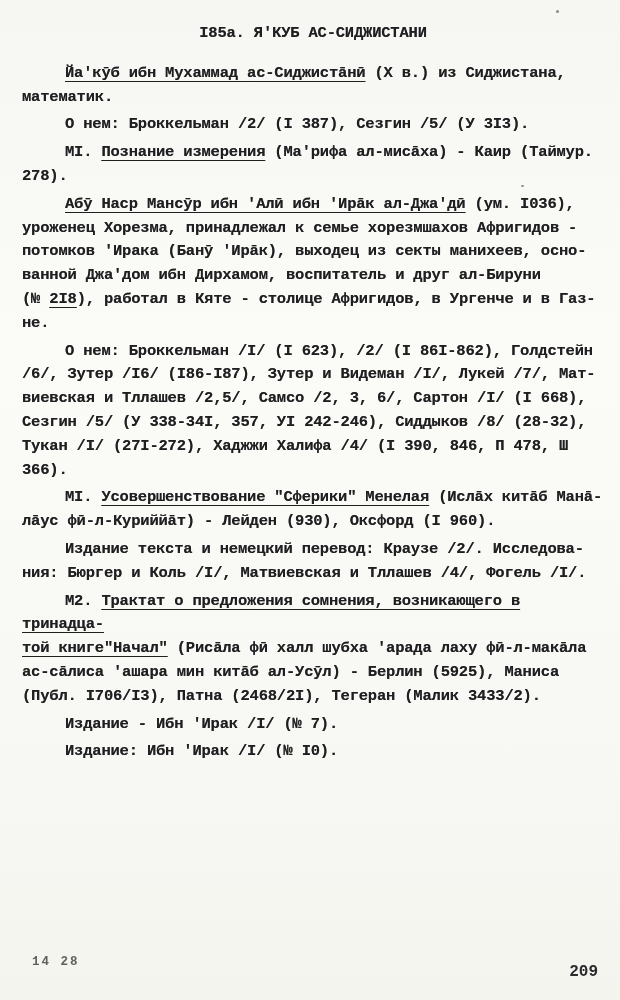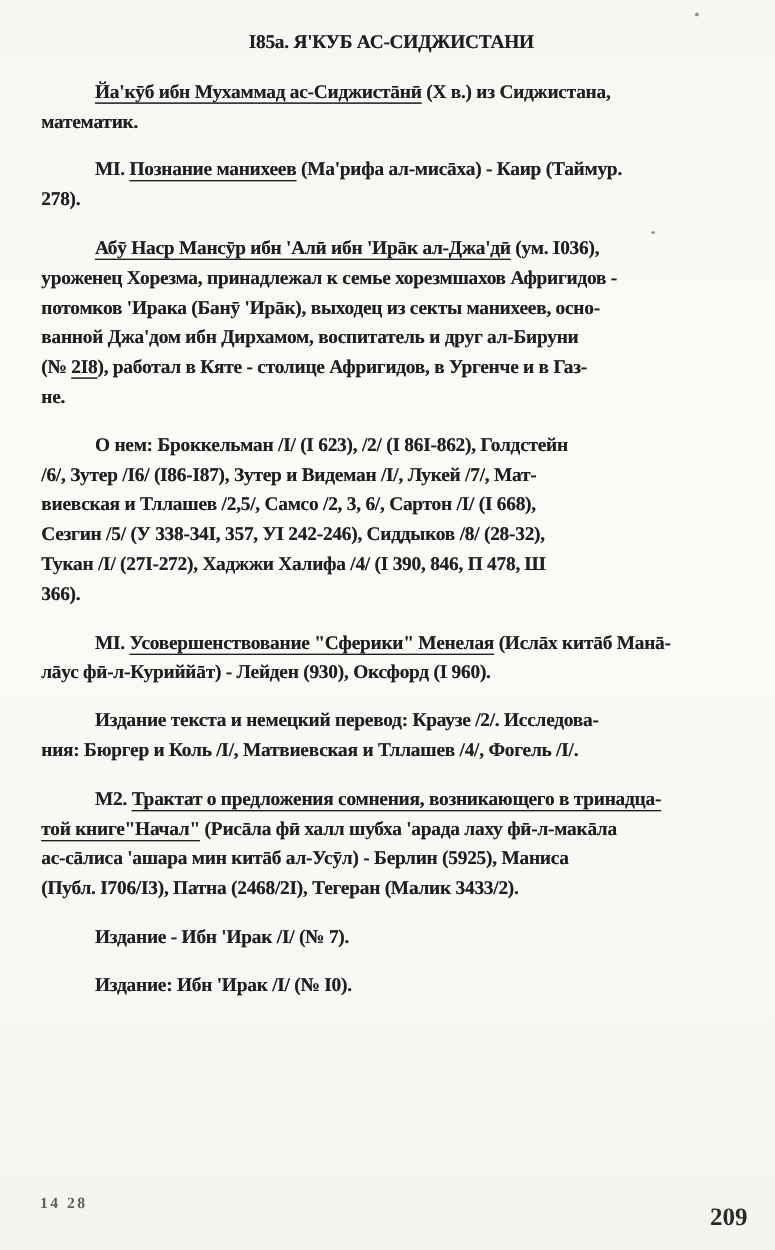--- a/index.html
+++ b/index.html
@@ -7,37 +7,37 @@
     padding: 0;
     background: #e8e8e6;
   }
   .page {
     position: relative;
     width: 620px;
     height: 1000px;
     margin: 0 auto;
     background: linear-gradient(180deg, #f6f6f2 0%, #fbfbf7 35%, #f7f7f3 80%, #f4f4ef 100%);
     overflow: hidden;
-    font-family: Liberation Serif, serif;
+    font-family: Liberation Mono, monospace;
     font-weight: bold;
     color: #1f1f22;
   }
   .text-col {
     position: absolute;
     left: 18px;
     top: 12px;
     width: 590px;
     font-size: 15.5px;
     line-height: 23.8px;
     letter-spacing: -0.2px;
     text-shadow: 0 0 0.5px rgba(25,25,28,0.6);
   }
   .para, .heading {
     white-space: pre-line;
-    margin: 15px;
+    margin: 4px;
   }
   .para {
     text-indent: 43px;
   }
   .heading {
     text-align: center;
     text-indent: 0;
     margin: 10px 0 16px 0;
   }
   .heading:first-child {
@@ -56,41 +56,42 @@
     letter-spacing: 2px;
     color: #60605e;
     text-shadow: none;
     font-weight: bold;
     text-align: right;
   }
   .page-number {
     position: absolute;
     right: 22px;
     top: 963px;
-    font-size: 20px;
+    font-size: 16px;
     color: #2a2a2c;
     font-weight: bold;
   }
   .speck {
     position: absolute;
     background: #8b8b88;
     border-radius: 50%;
   }
   .speck-1 { left: 556px; top: 10px; width: 3px; height: 3px; }
   .speck-2 { left: 521px; top: 185px; width: 3px; height: 2px; }
 </style>
 </head>
 <body>
 
 <div class="page">
   <div class="text-col">
       <div class="heading"><span>I85а. Я'КУБ АС-СИДЖИСТАНИ</span></div>
       <div class="para"><span class="u">Йа'кӯб ибн Мухаммад ас-Сиджистāнӣ</span><span> (X в.) из Сиджистана,
 математик.</span></div>
-      <div class="para"><span>МI. </span><span class="u">Познание манихеев</span><span> (Ма'рифа ал-мисāха) - Каир (Таймур.
+      <div class="para"><span>О нем: Броккельман /2/ (I 387), Сезгин /5/ (У 3I3).</span></div>
+      <div class="para"><span>МI. </span><span class="u">Познание измерения</span><span> (Ма'рифа ал-мисāха) - Каир (Таймур.
 278).</span></div>
       <div class="para"><span class="u">Абӯ Наср Мансӯр ибн 'Алӣ ибн 'Ирāк ал-Джа'дӣ</span><span> (ум. I036),
 уроженец Хорезма, принадлежал к семье хорезмшахов Афригидов -
 потомков 'Ирака (Банӯ 'Ирāк), выходец из секты манихеев, осно-
 ванной Джа'дом ибн Дирхамом, воспитатель и друг ал-Бируни
 (№ </span><span class="u">2I8</span><span>), работал в Кяте - столице Афригидов, в Ургенче и в Газ-
 не.</span></div>
       <div class="para"><span>О нем: Броккельман /I/ (I 623), /2/ (I 86I-862), Голдстейн
 /6/, Зутер /I6/ (I86-I87), Зутер и Видеман /I/, Лукей /7/, Мат-
 виевская и Тллашев /2,5/, Самсо /2, 3, 6/, Сартон /I/ (I 668),

